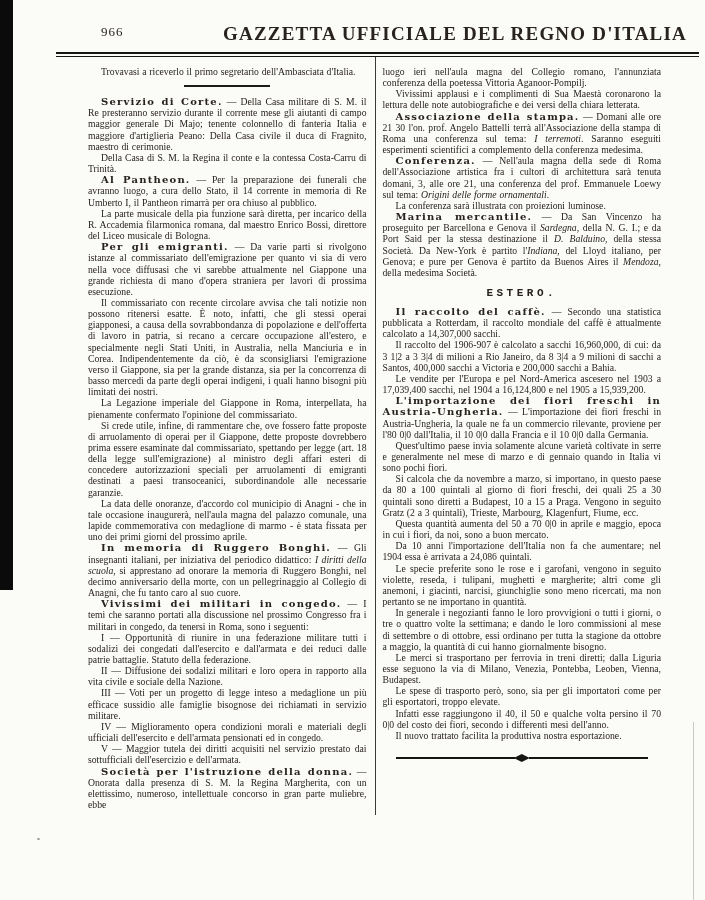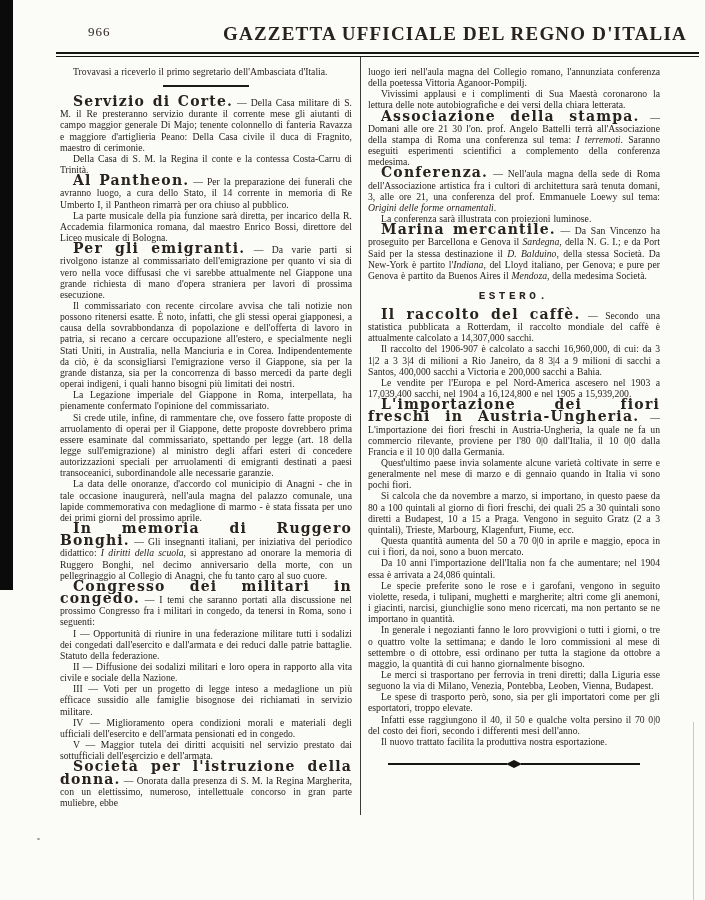--- a/index.html
+++ b/index.html
@@ -9,46 +9,46 @@
     font-family:"Liberation Serif", serif;
     color:#29231f;
   }
   
   .scan-left{position:absolute;left:0;top:0;width:13px;height:590px;background:#0b0b0b;}
   .scan-right{position:absolute;right:11px;top:722px;width:1px;height:178px;background:#c9c9c6;}
   .speck{position:absolute;left:37px;top:838px;width:3px;height:2px;background:#9b9b97;border-radius:50%;}
 
   
   .masthead{position:relative;height:52px;}
-  .page-number{position:absolute;left:88px;top:24px;font-size:13px;letter-spacing:1px;text-align:center;}
+  .page-number{position:absolute;left:101px;top:24px;font-size:13px;letter-spacing:1px;text-align:center;}
   .masthead-title{
     position:absolute;left:60px;right:18px;top:23px;text-align:right;
     font-weight:bold;font-size:19px;letter-spacing:1.2px;
     font-family:"Liberation Serif", serif;
   }
   .double-rule{
     margin:0 6px 0 56px;height:2px;
     border-top:2.5px solid #161513;border-bottom:1.5px solid #161513;
   }
 
   
-  .columns{display:flex;align-items:flex-start;padding:9px 44px 0 60px;}
+  .columns{display:flex;align-items:flex-start;padding:9px 44px 0 60px;margin-left:28px;}
   .col{width:292px;}
   .col-divider{width:0;border-left:1px solid #3c3835;height:758px;margin:-9px 7px 0 8px;}
 
   
   .para{
     margin:0;text-align:justify;text-indent:13px;
     font-size:9.7px;line-height:11.15px;
     word-spacing:0.4px;
   }
   .para.cont{text-indent:0;}
   .entry-heading{
     font-family:"DejaVu Serif", serif;
-    font-weight:bold;font-size:14px;letter-spacing:1.2px;
+    font-weight:bold;font-size:10px;letter-spacing:1.2px;
   }
   .center-heading{
     text-align:center;font-family:Liberation Mono, monospace;font-weight:bold;
     font-size:11px;letter-spacing:3.5px;margin:9px 0 7px 0;
   }
   .sep-rule{width:86px;border-top:2px solid #1d1b19;margin:8px auto 9px auto;}
   .tailpiece{margin:13px auto 0 auto;width:252px;display:flex;align-items:center;}
   .tailpiece .tline{flex:1;border-top:2px solid #161513;}
   .tailpiece .tdiamond{
     width:16px;height:8px;background:#161513;margin:0 -1px;
@@ -66,31 +66,31 @@
 <header class="masthead">
   <span class="page-number">966</span>
   <div class="masthead-title">GAZZETTA UFFICIALE DEL REGNO D'ITALIA</div>
 </header>
 <div class="double-rule"></div>
 
 <div class="columns">
   <section class="col" id="col-left">
       <p class="para"><span>Trovavasi a riceverlo il primo segretario dell'Ambasciata d'Italia.</span></p>
       <div class="sep-rule"></div>
-      <p class="para"><span class="entry-heading">Servizio di Corte.</span><span> — Della Casa militare di S. M. il Re presteranno servizio durante il corrente mese gli aiutanti di campo maggior generale Di Majo; tenente colonnello di fanteria Ravazza e maggiore d'artiglieria Peano: Della Casa civile il duca di Fragnito, maestro di cerimonie.</span></p>
+      <p class="para"><span class="entry-heading">Servizio di Corte.</span><span> — Della Casa militare di S. M. il Re presteranno servizio durante il corrente mese gli aiutanti di campo maggior generale Di Majo; tenente colonnello di fanteria Italia e maggiore d'artiglieria Peano: Della Casa civile il duca di Fragnito, maestro di cerimonie.</span></p>
       <p class="para"><span>Della Casa di S. M. la Regina il conte e la contessa Costa-Carru di Trinità.</span></p>
       <p class="para"><span class="entry-heading">Al Pantheon.</span><span> — Per la preparazione dei funerali che avranno luogo, a cura dello Stato, il 14 corrente in memoria di Re Umberto I, il Pantheon rimarrà per ora chiuso al pubblico.</span></p>
       <p class="para"><span>La parte musicale della pia funzione sarà diretta, per incarico della R. Accademia filarmonica romana, dal maestro Enrico Bossi, direttore del Liceo musicale di Bologna.</span></p>
       <p class="para"><span class="entry-heading">Per gli emigranti.</span><span> — Da varie parti si rivolgono istanze al commissariato dell'emigrazione per quanto vi sia di vero nella voce diffusasi che vi sarebbe attualmente nel Giappone una grande richiesta di mano d'opera straniera per lavori di prossima esecuzione.</span></p>
       <p class="para"><span>Il commissariato con recente circolare avvisa che tali notizie non possono ritenersi esatte. È noto, infatti, che gli stessi operai giapponesi, a causa della sovrabbondanza di popolazione e dell'offerta di lavoro in patria, si recano a cercare occupazione all'estero, e specialmente negli Stati Uniti, in Australia, nella Manciuria e in Corea. Indipendentemente da ciò, è da sconsigliarsi l'emigrazione verso il Giappone, sia per la grande distanza, sia per la concorrenza di basso mercedi da parte degli operai indigeni, i quali hanno bisogni più limitati dei nostri.</span></p>
       <p class="para"><span>La Legazione imperiale del Giappone in Roma, interpellata, ha pienamente confermato l'opinione del commissariato.</span></p>
       <p class="para"><span>Si crede utile, infine, di rammentare che, ove fossero fatte proposte di arruolamento di operai per il Giappone, dette proposte dovrebbero prima essere esaminate dal commissariato, spettando per legge (art. 18 della legge sull'emigrazione) al ministro degli affari esteri di concedere autorizzazioni speciali per arruolamenti di emigranti destinati a paesi transoceanici, subordinandole alle necessarie garanzie.</span></p>
       <p class="para"><span>La data delle onoranze, d'accordo col municipio di Anagni - che in tale occasione inaugurerà, nell'aula magna del palazzo comunale, una lapide commemorativa con medaglione di marmo - è stata fissata per uno dei primi giorni del prossimo aprile.</span></p>
       <p class="para"><span class="entry-heading">In memoria di Ruggero Bonghi.</span><span> — Gli insegnanti italiani, per iniziativa del periodico didattico: </span><i>I diritti della scuola</i><span>, si apprestano ad onorare la memoria di Ruggero Bonghi, nel decimo anniversario della morte, con un pellegrinaggio al Collegio di Anagni, che fu tanto caro al suo cuore.</span></p>
-      <p class="para"><span class="entry-heading">Congresso dei militari in congedo.</span><span> — I temi che saranno portati alla discussione nel prossimo Congresso fra i militari in congedo, da tenersi in Roma, sono i seguenti:</span></p>
+      <p class="para"><span class="entry-heading">Vivissimi dei militari in congedo.</span><span> — I temi che saranno portati alla discussione nel prossimo Congresso fra i militari in congedo, da tenersi in Roma, sono i seguenti:</span></p>
       <p class="para"><span>I — Opportunità di riunire in una federazione militare tutti i sodalizi dei congedati dall'esercito e dall'armata e dei reduci dalle patrie battaglie. Statuto della federazione.</span></p>
       <p class="para"><span>II — Diffusione dei sodalizi militari e loro opera in rapporto alla vita civile e sociale della Nazione.</span></p>
       <p class="para"><span>III — Voti per un progetto di legge inteso a medaglione un più efficace sussidio alle famiglie bisognose dei richiamati in servizio militare.</span></p>
       <p class="para"><span>IV — Miglioramento opera condizioni morali e materiali degli ufficiali dell'esercito e dell'armata pensionati ed in congedo.</span></p>
       <p class="para"><span>V — Maggior tutela dei diritti acquisiti nel servizio prestato dai sottufficiali dell'esercizio e dell'armata.</span></p>
       <p class="para"><span class="entry-heading">Società per l'istruzione della donna.</span><span> — Onorata dalla presenza di S. M. la Regina Margherita, con un elettissimo, numeroso, intellettuale concorso in gran parte muliebre, ebbe</span></p>
     </section>
   <div class="col-divider"></div>
   <section class="col" id="col-right">
       <p class="para cont"><span>luogo ieri nell'aula magna del Collegio romano, l'annunziata conferenza della poetessa Vittoria Aganoor-Pompilj.</span></p>

